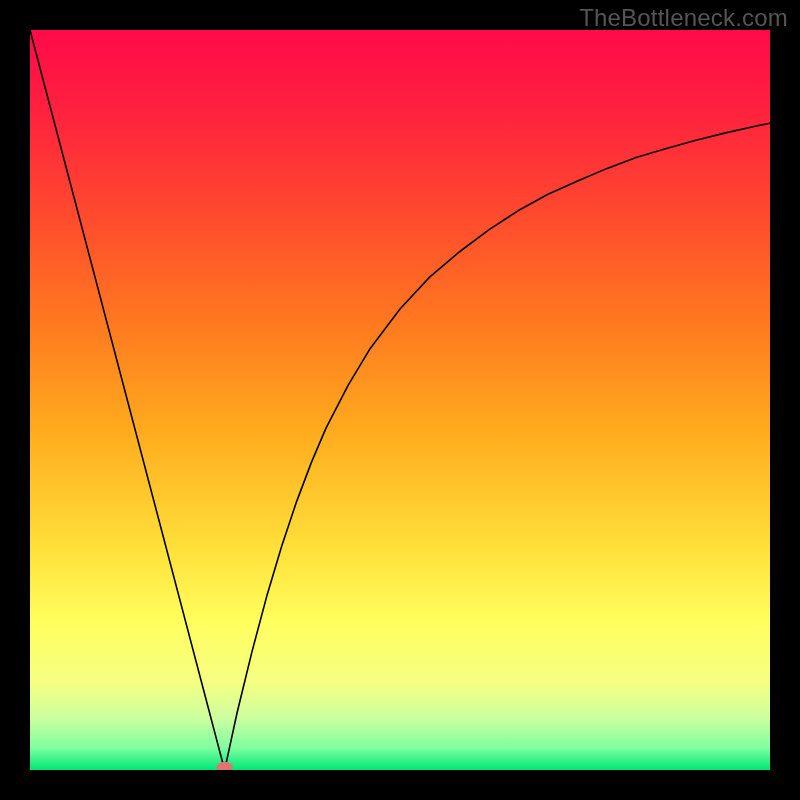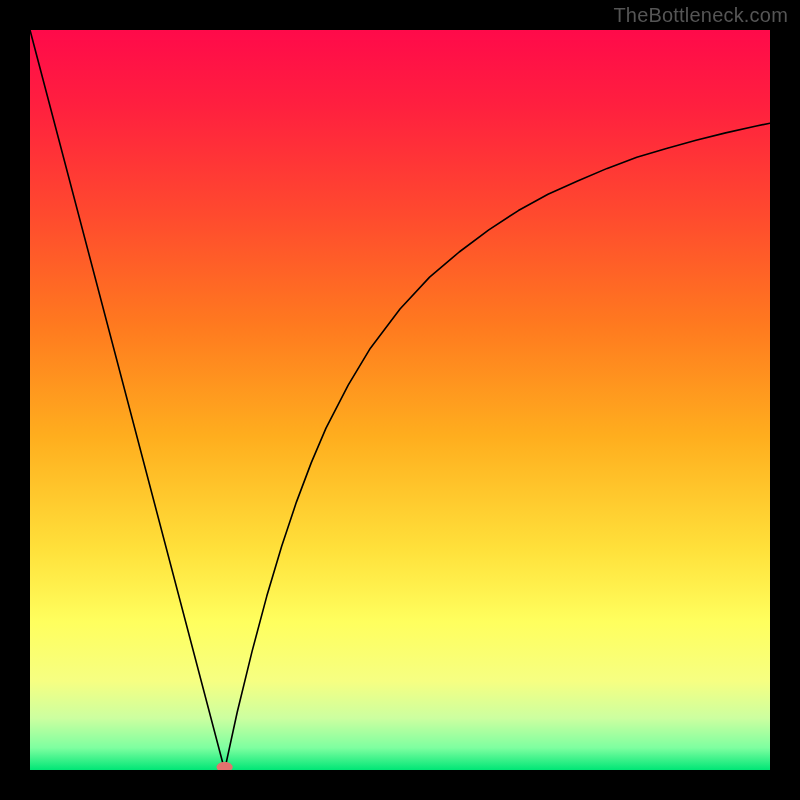--- a/index.html
+++ b/index.html
@@ -15,21 +15,21 @@
     width: 800px;
     height: 800px;
     background: #000;
     position: relative;
   }
   .watermark {
     position: absolute;
     top: 4px;
     right: 12px;
     color: #555;
-    font-size: 20px;
+    font-size: 24px;
     letter-spacing: 0.2px;
     font-weight: 500;
     z-index: 10;
   }
   .plot {
     position: absolute;
     left: 30px;
     top: 30px;
     width: 740px;
     height: 740px;

